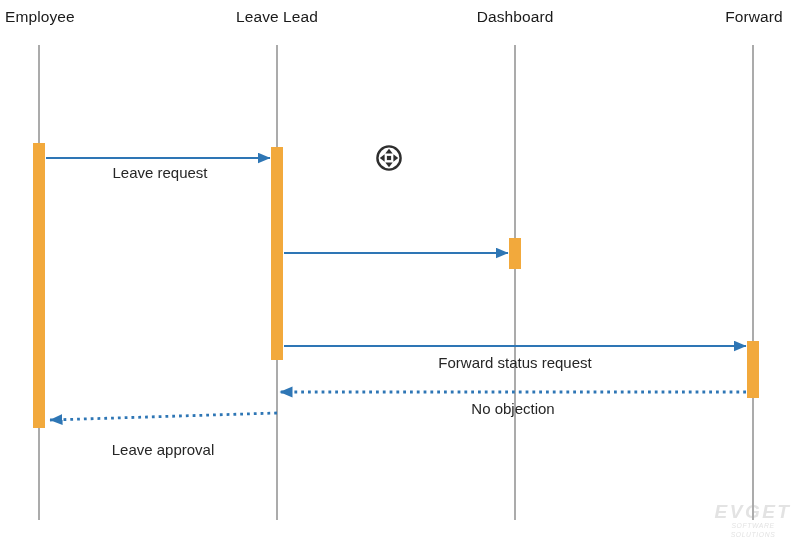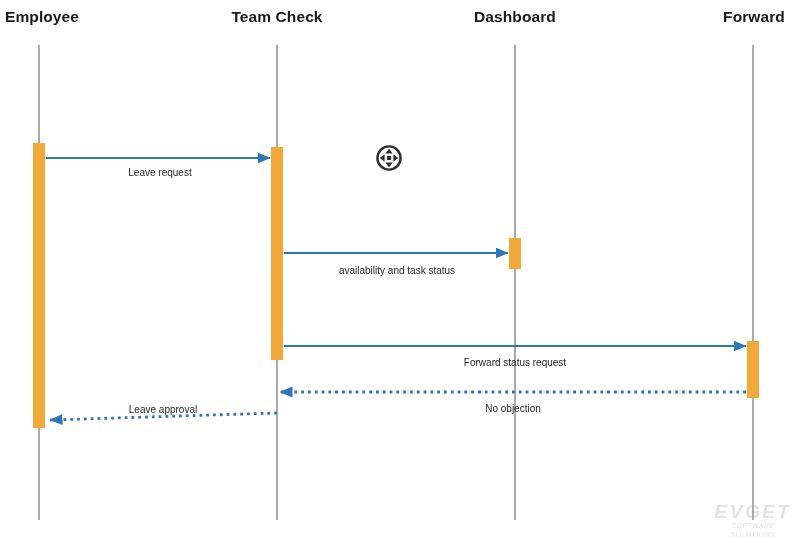--- a/index.html
+++ b/index.html
@@ -13,38 +13,38 @@
     --panIcon:#2E2E2E;
   }
   html,body{margin:0;padding:0;}
   body{font-family:"Liberation Sans", sans-serif;}
   .canvas{
     position:relative;width:800px;height:538px;background:var(--background);
     overflow:hidden;
   }
   .actor{
     position:absolute;top:8px;transform:translateX(-50%);
-    font-size:15.5px;font-weight:700;color:var(--actorText);
+    font-size:15.5px;font-weight:400;color:var(--actorText);
     white-space:nowrap;z-index:4;letter-spacing:0.1px;
   }
   .actor.left-aligned{transform:none;}
   .lifeline{
     position:absolute;top:45px;height:475px;width:2px;
     background:var(--lifeline);z-index:1;
   }
   .bar{
     position:absolute;width:12px;background:var(--activation);z-index:2;
   }
   svg.arrows{position:absolute;left:0;top:0;z-index:3;}
   svg.arrows line{stroke:var(--arrow);}
   svg.arrows .solid{stroke-width:2.2;}
   svg.arrows .dotted{stroke-width:2.8;stroke-dasharray:2.8 4;}
   .msg{
     position:absolute;transform:translateX(-50%);
-    font-size:10px;color:var(--text);white-space:nowrap;z-index:4;
+    font-size:15px;color:var(--text);white-space:nowrap;z-index:4;
     line-height:20px;
   }
   .pan{
     position:absolute;left:375px;top:144px;width:28px;height:28px;z-index:5;
     cursor:pointer;
   }
   .pan svg *{fill:var(--panIcon);}
   .pan svg circle{fill:none;stroke:var(--panIcon);}
   .watermark{
     position:absolute;left:708px;top:502px;width:90px;z-index:0;
@@ -63,21 +63,21 @@
 <body>
 
 <div class="canvas">
 
   <div class="watermark">
     <div class="wm1">EVGET</div>
     <div class="wm2">SOFTWARE SOLUTIONS</div>
   </div>
 
   <div class="actor left-aligned" style="left:5px">Employee</div>
-  <div class="actor" style="left:277px">Team Check</div>
+  <div class="actor" style="left:277px">Leave Lead</div>
   <div class="actor" style="left:515px">Dashboard</div>
   <div class="actor" style="left:754px">Forward</div>
 
   <div class="lifeline" style="left:38px"></div>
   <div class="lifeline" style="left:276px"></div>
   <div class="lifeline" style="left:514px"></div>
   <div class="lifeline" style="left:752px"></div>
 
   <div class="bar" style="left:33px;top:143px;height:285px"></div>
   <div class="bar" style="left:271px;top:147px;height:213px"></div>
@@ -93,28 +93,27 @@
     <line class="solid" x1="46" y1="158" x2="270" y2="158" marker-end="url(#ah)"></line>
     <line class="solid" x1="284" y1="253" x2="508" y2="253" marker-end="url(#ah)"></line>
     <line class="solid" x1="284" y1="346" x2="746" y2="346" marker-end="url(#ah)"></line>
     <line class="dotted" x1="746" y1="392" x2="280" y2="392" marker-end="url(#ah)"></line>
     <line class="dotted" x1="277" y1="413" x2="50" y2="420" marker-end="url(#ah)"></line>
   </svg>
 
   <div class="msg" style="left:160px;top:163px">Leave request</div>
 
   <div class="msg" style="left:397px;top:261px">
-    <div>availability and task status</div>
   </div>
 
   <div class="msg" style="left:515px;top:353px">Forward status request</div>
 
   <div class="msg" style="left:513px;top:399px">No objection</div>
 
-  <div class="msg" style="left:163px;top:400px">Leave approval</div>
+  <div class="msg" style="left:163px;top:440px">Leave approval</div>
 
   <div class="pan">
     <svg width="28" height="28" viewBox="0 0 28 28">
       <circle cx="14" cy="14" r="11.6" stroke-width="2.4"></circle>
       <rect x="11.9" y="11.9" width="4.2" height="4.2"></rect>
       <polygon points="14,4.8 10.3,9.6 17.7,9.6"></polygon>
       <polygon points="14,23.2 10.3,18.4 17.7,18.4"></polygon>
       <polygon points="4.8,14 9.6,10.3 9.6,17.7"></polygon>
       <polygon points="23.2,14 18.4,10.3 18.4,17.7"></polygon>
     </svg>

